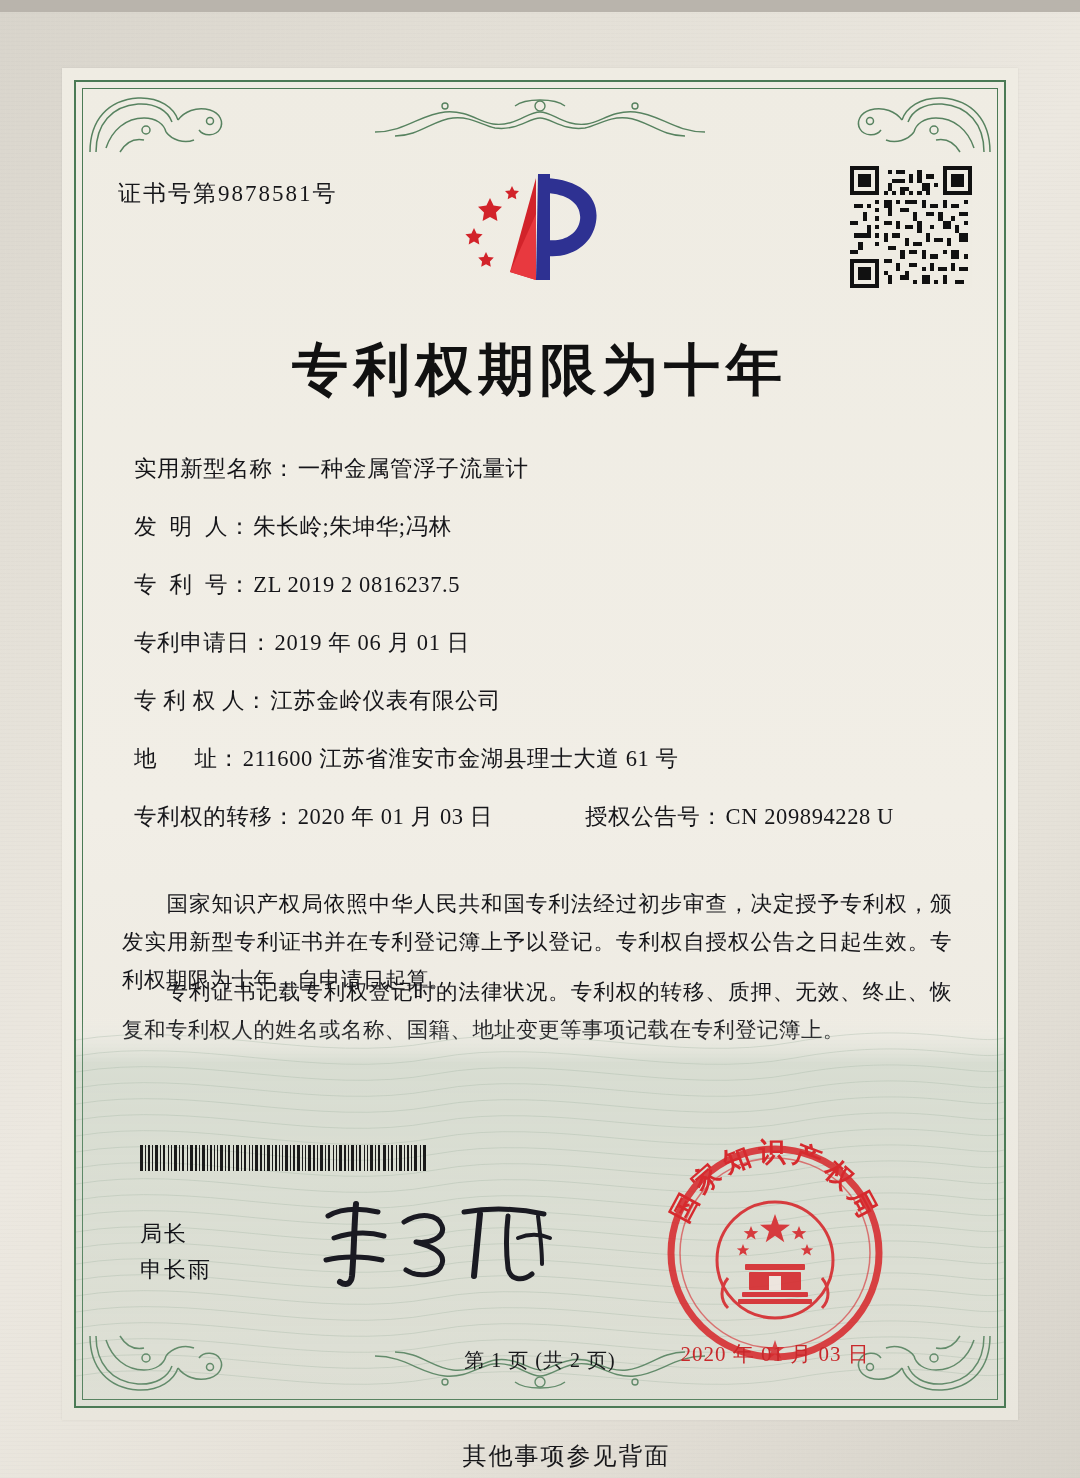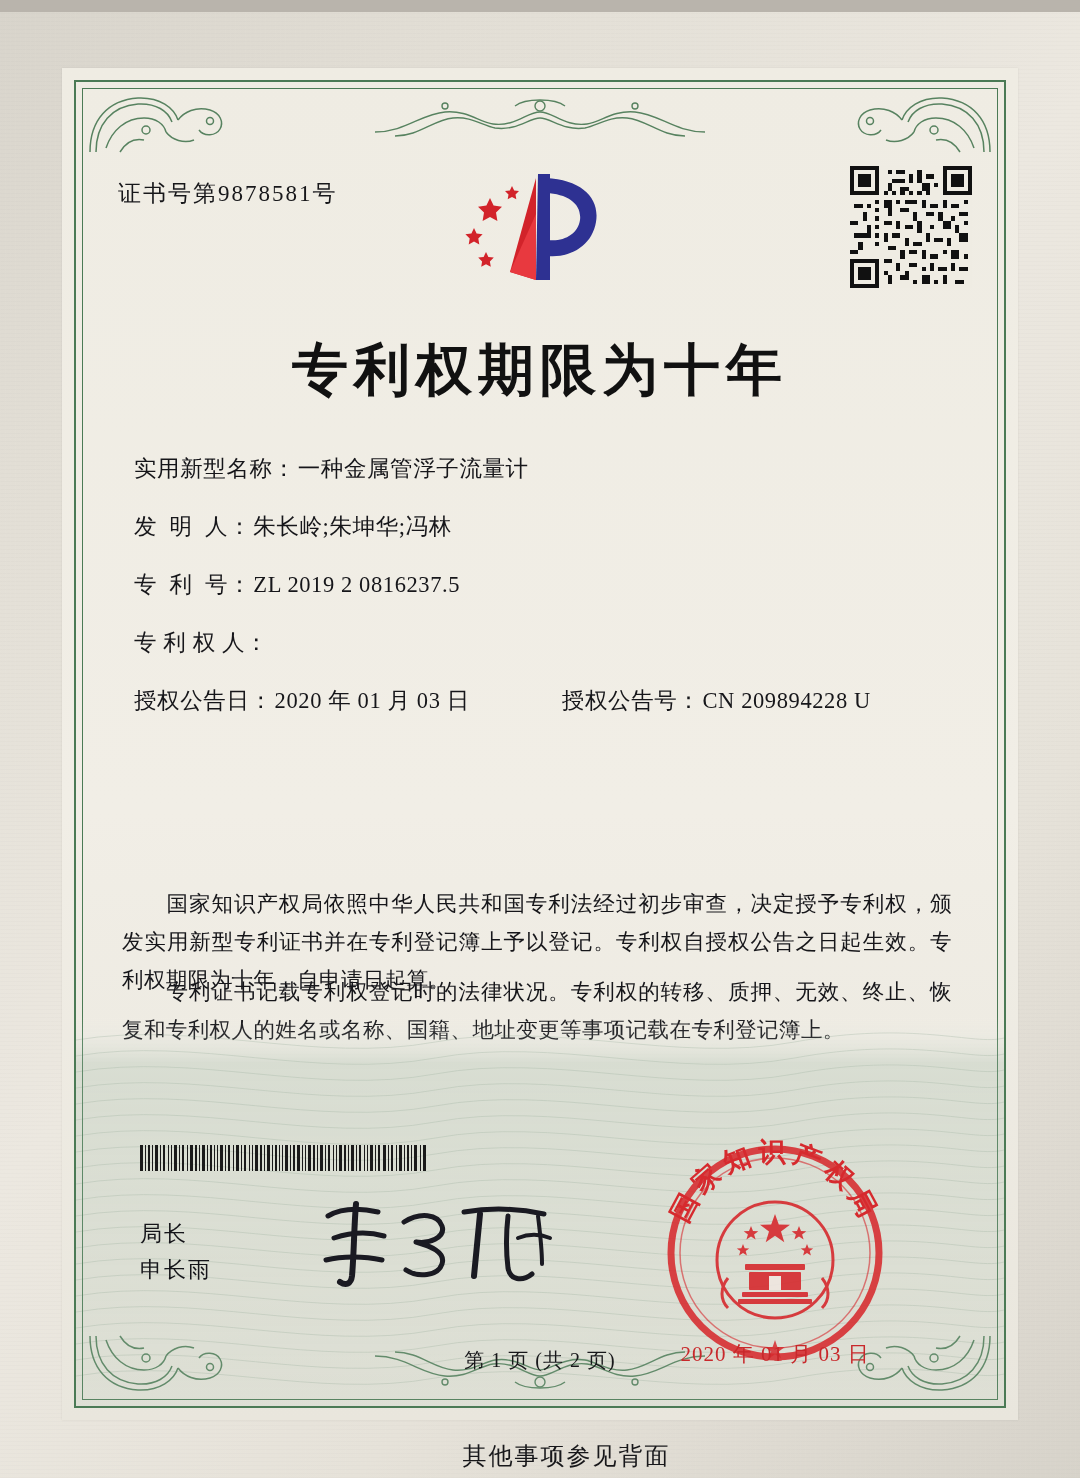--- a/index.html
+++ b/index.html
@@ -465,24 +465,33 @@
       </div>
       <div class="field">
         <span class="f-label">发  明  人：</span>
         <span class="f-value">朱长岭;朱坤华;冯林</span>
       </div>
       <div class="field">
         <span class="f-label">专  利  号：</span>
         <span class="f-value">ZL 2019 2 0816237.5</span>
       </div>
       <div class="field">
+        <span class="f-label">专利申请日：</span>
+        <span class="f-value">2019 年 06 月 01 日</span>
+      </div>
+      <div class="field">
         <span class="f-label">专 利 权 人：</span>
+        <span class="f-value">江苏金岭仪表有限公司</span>
+      </div>
+      <div class="field">
+        <span class="f-label">地      址：</span>
+        <span class="f-value">211600 江苏省淮安市金湖县理士大道 61 号</span>
       </div>
       <div class="field inline-second">
-        <span class="f-label">授权公告日：</span>
+        <span class="f-label">专利权的转移：</span>
         <span class="f-value">2020 年 01 月 03 日</span>
         <span class="f-second-label">授权公告号：</span>
         <span class="f-value">CN 209894228 U</span>
       </div>
     </div>
 
     <div class="para para1">
       <span class="indent"></span><span>国家知识产权局依照中华人民共和国专利法经过初步审查，决定授予专利权，颁发实用新型专利证书并在专利登记簿上予以登记。专利权自授权公告之日起生效。专利权期限为十年，自申请日起算。</span>
     </div>
     <div class="para para2">

